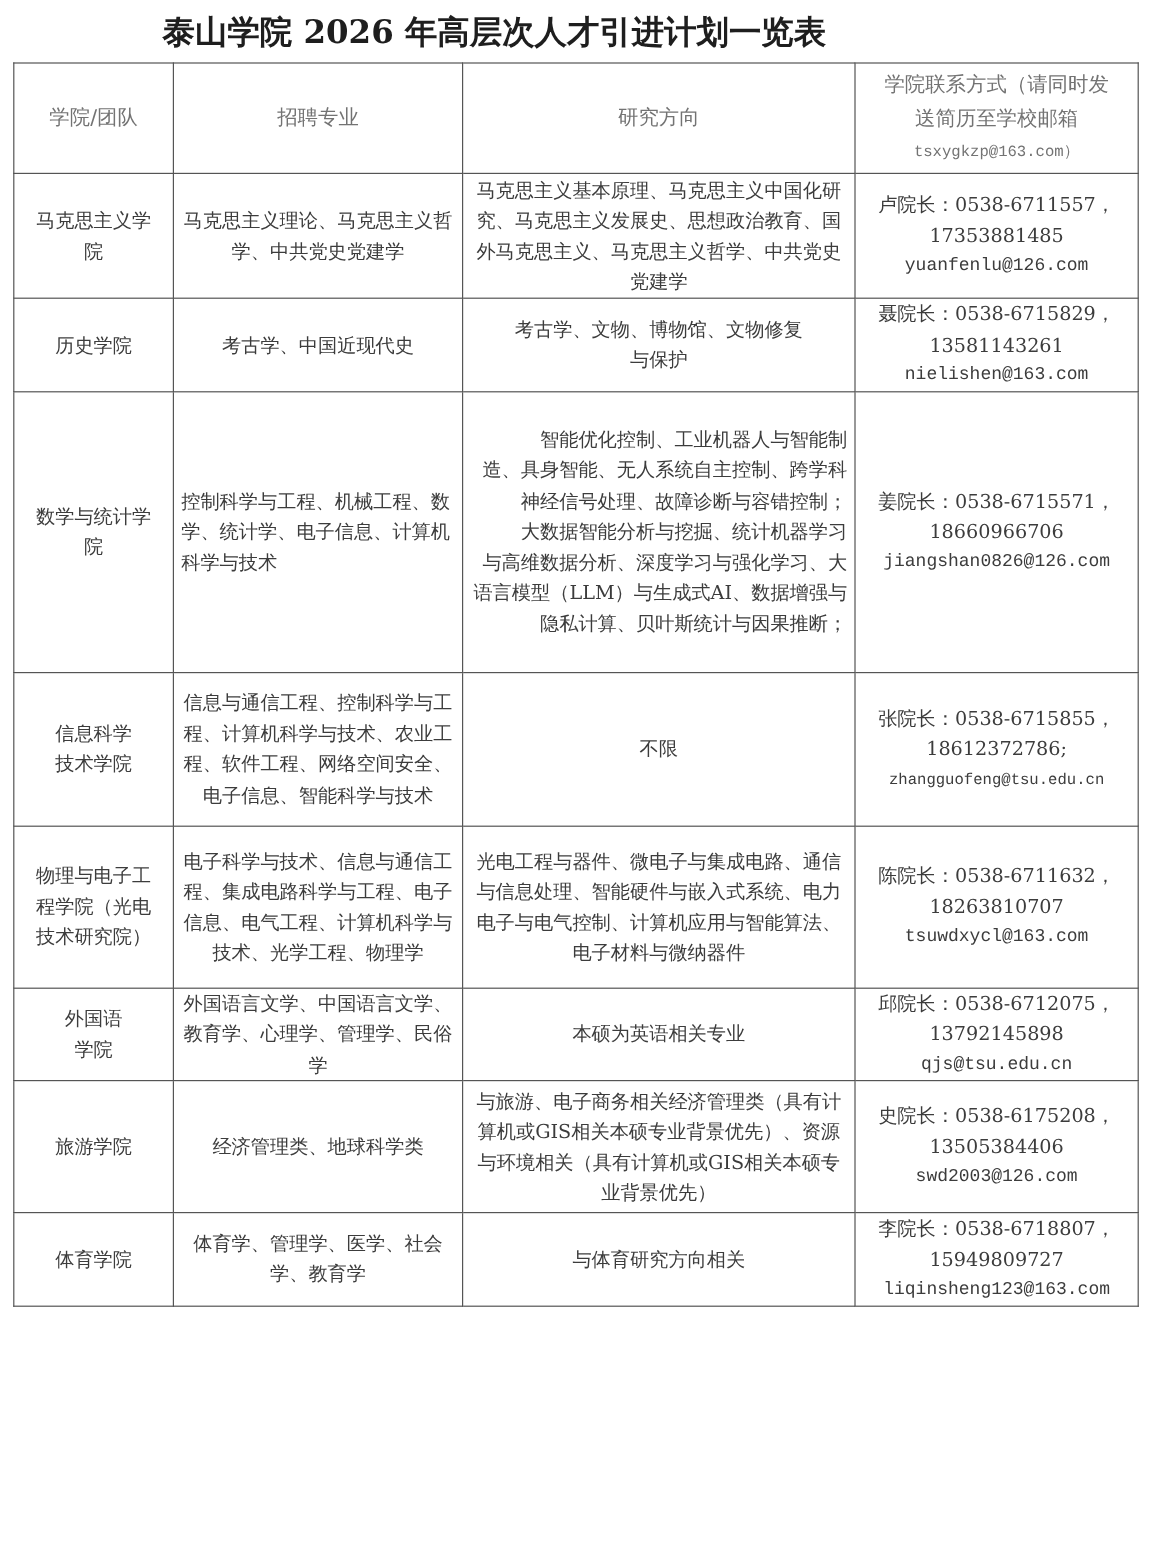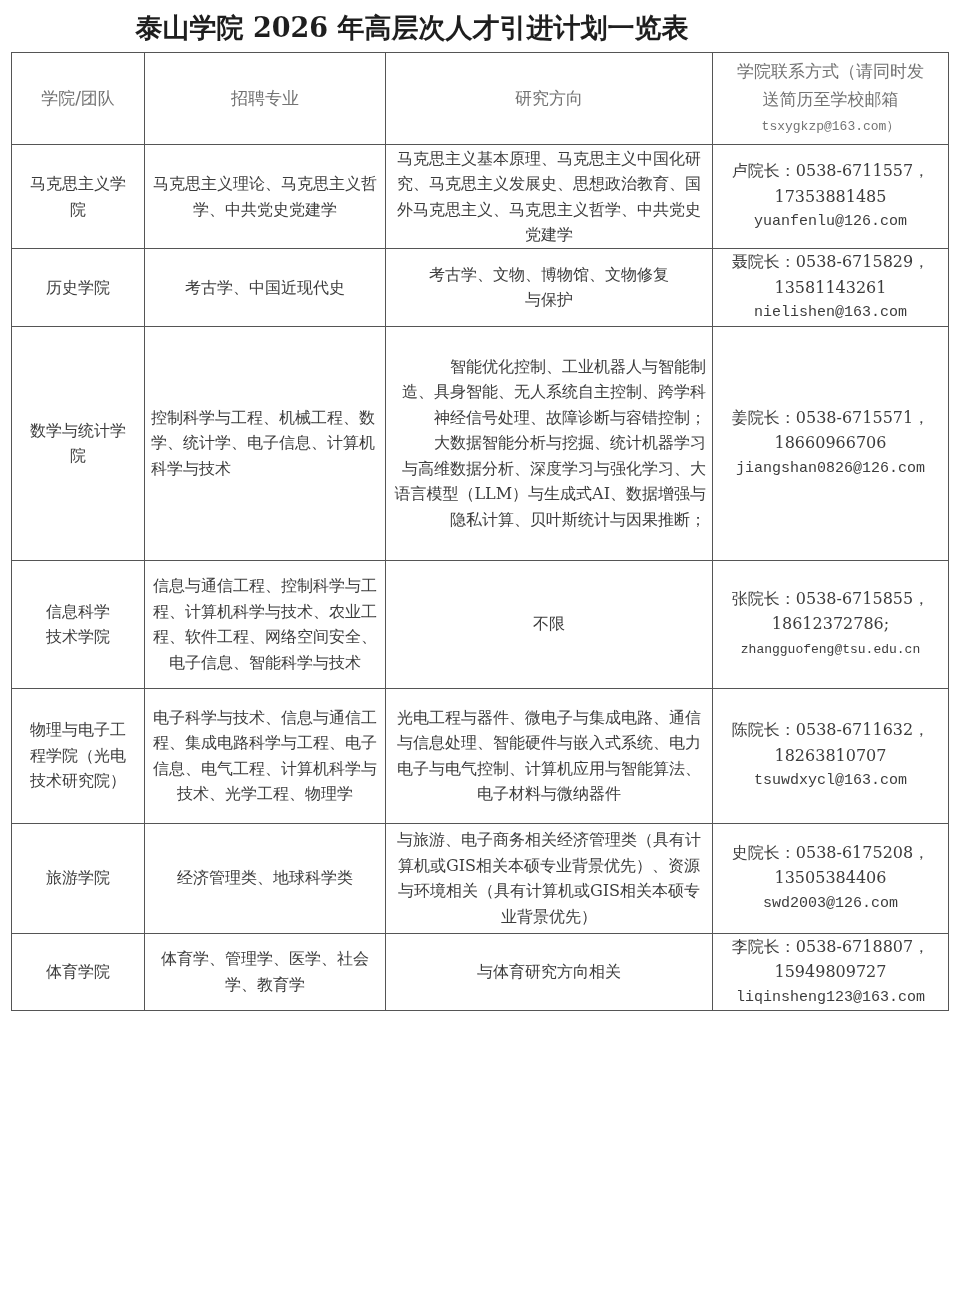--- a/index.html
+++ b/index.html
@@ -97,20 +97,30 @@
     <td>电子科学与技术、信息与通信工程、集成电路科学与工程、电子信息、电气工程、计算机科学与技术、光学工程、物理学</td>
     <td>光电工程与器件、微电子与集成电路、通信与信息处理、智能硬件与嵌入式系统、电力电子与电气控制、计算机应用与智能算法、电子材料与微纳器件</td>
     <td class="contact">
       <span class="line">陈院长：0538-6711632，</span>
       <span class="line">18263810707</span>
       <span class="line email">tsuwdxycl@163.com</span>
     </td>
   </tr>
 
 
+  <tr style="height:77px">
+    <td style="padding:0 40px">外国语学院</td>
+    <td>外国语言文学、中国语言文学、教育学、心理学、管理学、民俗学</td>
+    <td>本硕为英语相关专业</td>
+    <td class="contact">
+      <span class="line">邱院长：0538-6712075，</span>
+      <span class="line">13792145898</span>
+      <span class="line email">qjs@tsu.edu.cn</span>
+    </td>
+  </tr>
 
   <tr style="height:110px">
     <td>旅游学院</td>
     <td>经济管理类、地球科学类</td>
     <td>与旅游、电子商务相关经济管理类（具有计算机或GIS相关本硕专业背景优先）、资源与环境相关（具有计算机或GIS相关本硕专业背景优先）</td>
     <td class="contact">
       <span class="line">史院长：0538-6175208，</span>
       <span class="line">13505384406</span>
       <span class="line email">swd2003@126.com</span>
     </td>

